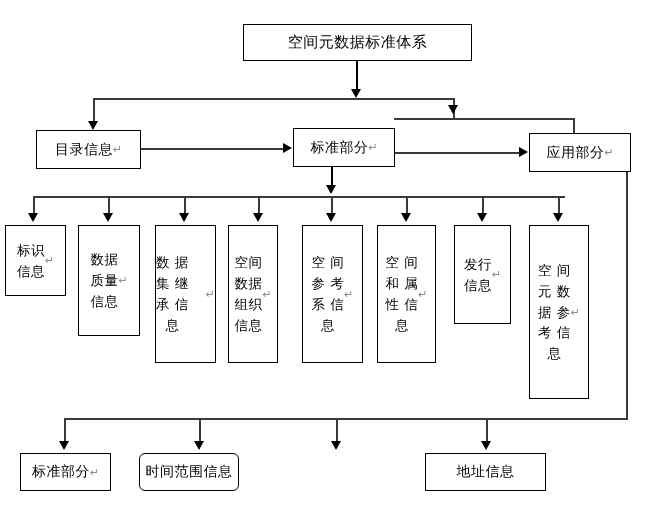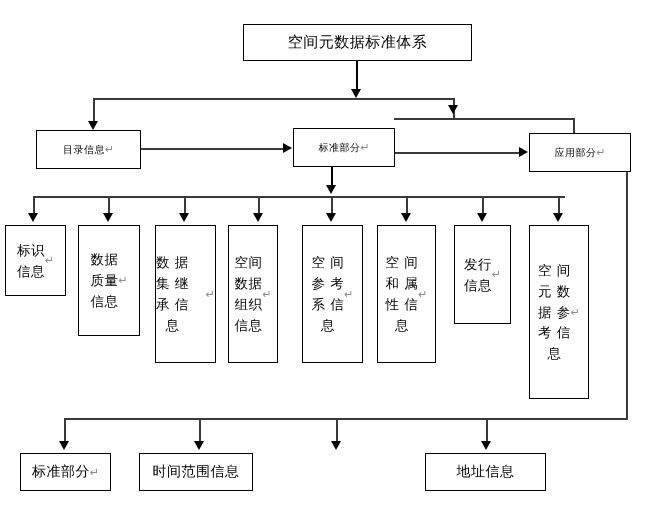--- a/index.html
+++ b/index.html
@@ -30,21 +30,21 @@
     color: #000000;
     z-index: 3;
   }
   .node .label {
     display: block;
     line-height: 1.55;
     letter-spacing: 0.5px;
     white-space: pre-line;
   }
   .t-title  { font-size: 15px; }
-  .t-mid    { font-size: 10px; }
+  .t-mid    { font-size: 14px; }
   .t-leaf   { font-size: 13.5px; line-height: 1.85; letter-spacing: 1.2px; }
   .t-bottom { font-size: 14px; }
 
   
   .ln {
     position: absolute;
     background: #3a3a3a;
     z-index: 1;
   }
   .ln.h { height: 1.8px; }
@@ -212,20 +212,20 @@
 据 参
 考 信
 息</span>
       <span class="pilcrow">↵</span>
   </div>
 
   <div class="node" id="node-bottom-0" style="left: 20px; top: 453px; width: 91px; height: 38px;">
     <span class="label t-bottom">标准部分</span>
       <span class="pilcrow">↵</span>
   </div>
-  <div class="node" id="node-bottom-1" style="left: 139px; top: 453px; width: 114px; height: 38px;">
+  <div class="node" id="node-bottom-1" style="left: 139px; top: 453px; width: 100px; height: 38px; border-radius: 6px;">
     <span class="label t-bottom">时间范围信息</span>
   </div>
   <div class="node" id="node-bottom-3" style="left: 425px; top: 453px; width: 121px; height: 38px; justify-content: center;">
     <span class="label t-bottom">地址信息</span>
   </div>
 
 </div>
 
 </body></html>

